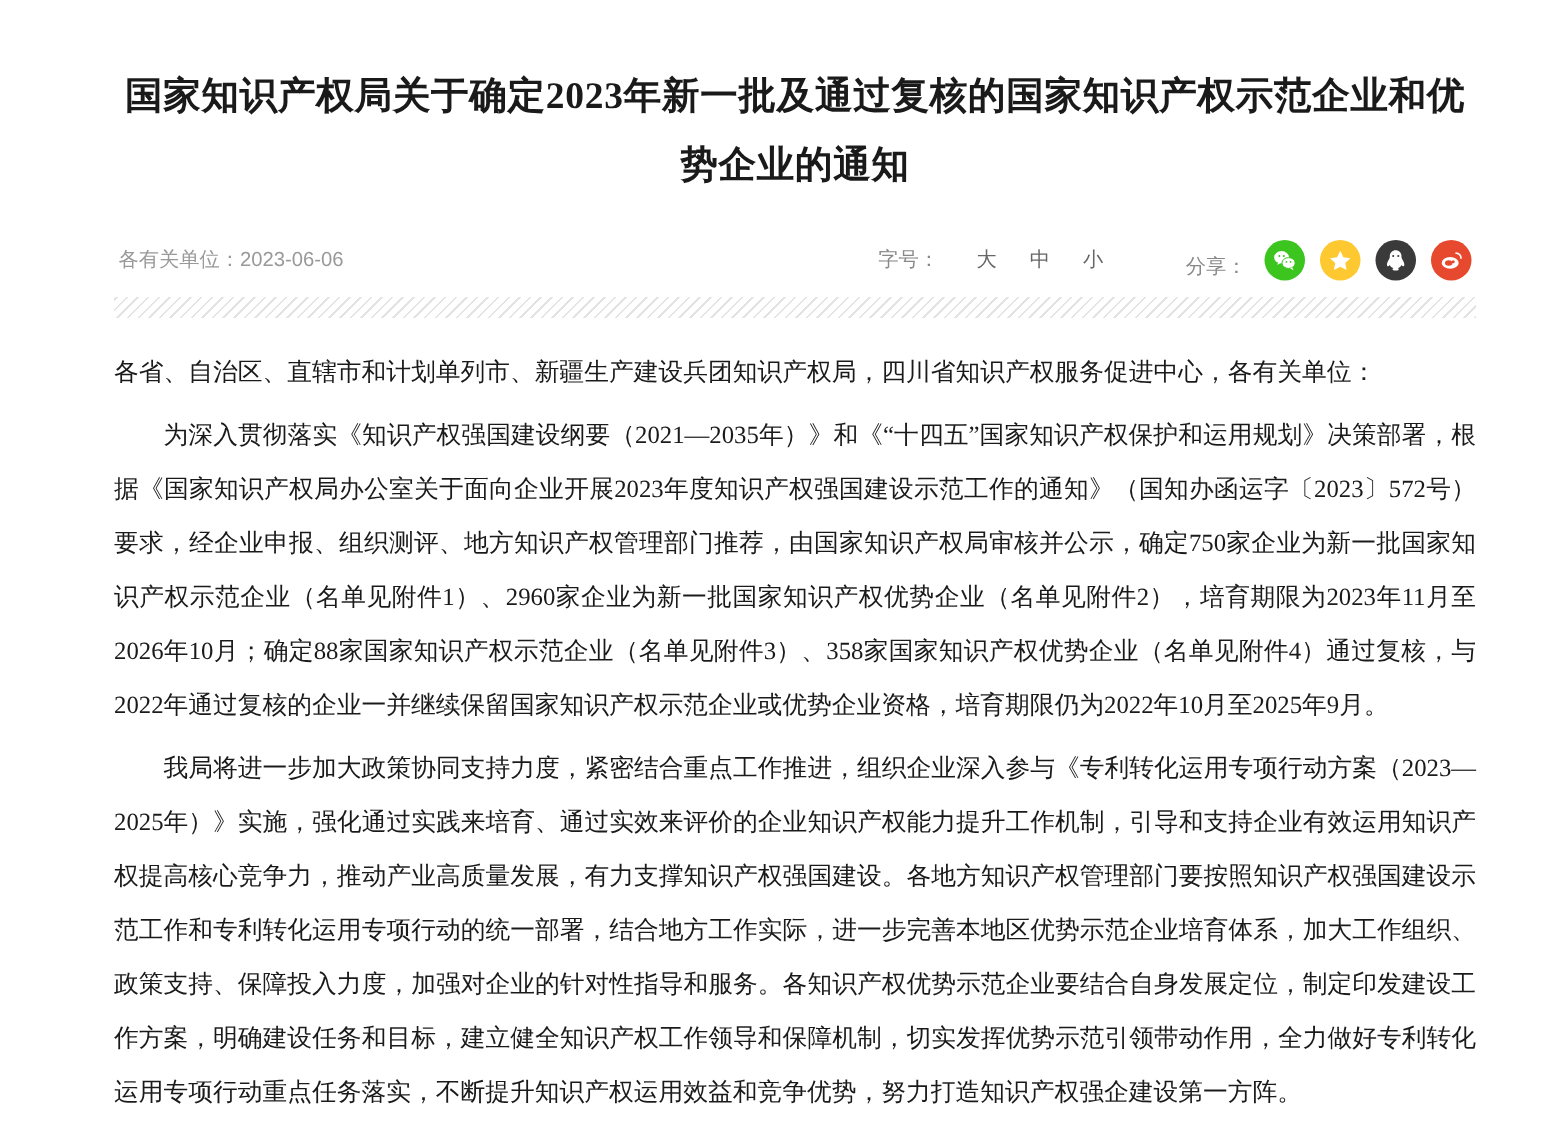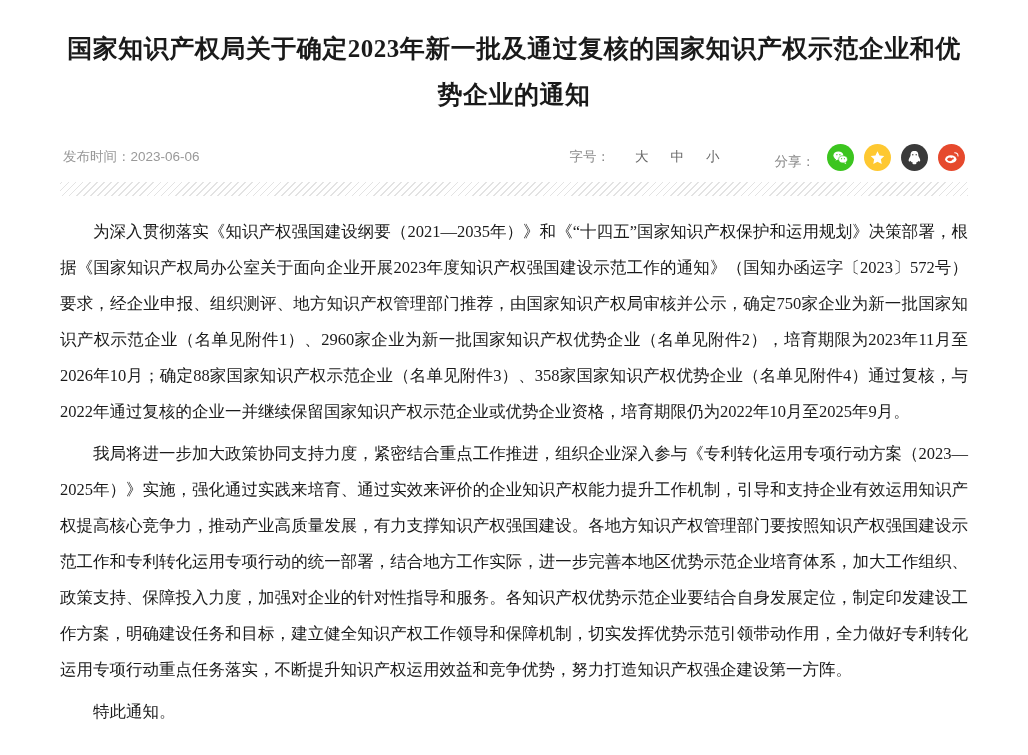--- a/index.html
+++ b/index.html
@@ -10,21 +10,21 @@
     width: 1028px;
     height: 755px;
     overflow: hidden;
     font-family: "Liberation Sans", sans-serif;
   }
   .page {
     position: relative;
     width: 1028px;
     height: 755px;
     background: #ffffff;
-    padding: 0;
+    padding: 16px;
   }
   .content {
     width: 1028px;
     padding: 0 60px;
   }
   .doc-title {
     margin: 0;
     padding-top: 26px;
     font-size: 25px;
     line-height: 46px;
@@ -120,21 +120,21 @@
 </style>
 </head>
 <body>
 
 <div class="page">
   <div class="content">
 
     <h1 class="doc-title">国家知识产权局关于确定2023年新一批及通过复核的国家知识产权示范企业和优势企业的通知</h1>
 
     <div class="meta-bar">
-      <span class="pubtime"><span>发布时间：</span><span>2023-06-06</span></span>
+      <span class="pubtime"><span>各有关单位：</span><span>2023-06-06</span></span>
 
       <span class="spacer"></span>
 
       <span class="fontsize-group">
         <span class="fontsize-label">字号：</span>
         <a class="fs-opt" href="#">大</a>
         <a class="fs-opt" href="#">中</a>
         <a class="fs-opt" href="#">小</a>
       </span>
 
@@ -173,19 +173,20 @@
               <path d="M16.5 5.3c2.6 0 4.7 2.1 4.7 4.7" stroke="#ffffff" stroke-width="1.5" fill="none" stroke-linecap="round"></path>
             </svg>
           </span>
         </span>
       </span>
     </div>
 
     <div class="divider-hatch"></div>
 
     <div class="body-text">
+      <p>各省、自治区、直辖市和计划单列市、新疆生产建设兵团知识产权局，四川省知识产权服务促进中心，各有关单位：</p>
       <p class="p-indent">为深入贯彻落实《知识产权强国建设纲要（2021—2035年）》和《“十四五”国家知识产权保护和运用规划》决策部署，根据《国家知识产权局办公室关于面向企业开展2023年度知识产权强国建设示范工作的通知》（国知办函运字〔2023〕572号）要求，经企业申报、组织测评、地方知识产权管理部门推荐，由国家知识产权局审核并公示，确定750家企业为新一批国家知识产权示范企业（名单见附件1）、2960家企业为新一批国家知识产权优势企业（名单见附件2），培育期限为2023年11月至2026年10月；确定88家国家知识产权示范企业（名单见附件3）、358家国家知识产权优势企业（名单见附件4）通过复核，与2022年通过复核的企业一并继续保留国家知识产权示范企业或优势企业资格，培育期限仍为2022年10月至2025年9月。</p>
       <p class="p-indent">我局将进一步加大政策协同支持力度，紧密结合重点工作推进，组织企业深入参与《专利转化运用专项行动方案（2023—2025年）》实施，强化通过实践来培育、通过实效来评价的企业知识产权能力提升工作机制，引导和支持企业有效运用知识产权提高核心竞争力，推动产业高质量发展，有力支撑知识产权强国建设。各地方知识产权管理部门要按照知识产权强国建设示范工作和专利转化运用专项行动的统一部署，结合地方工作实际，进一步完善本地区优势示范企业培育体系，加大工作组织、政策支持、保障投入力度，加强对企业的针对性指导和服务。各知识产权优势示范企业要结合自身发展定位，制定印发建设工作方案，明确建设任务和目标，建立健全知识产权工作领导和保障机制，切实发挥优势示范引领带动作用，全力做好专利转化运用专项行动重点任务落实，不断提升知识产权运用效益和竞争优势，努力打造知识产权强企建设第一方阵。</p>
       <p class="p-indent">特此通知。</p>
     </div>
 
   </div>
 </div>
 
 </body></html>

